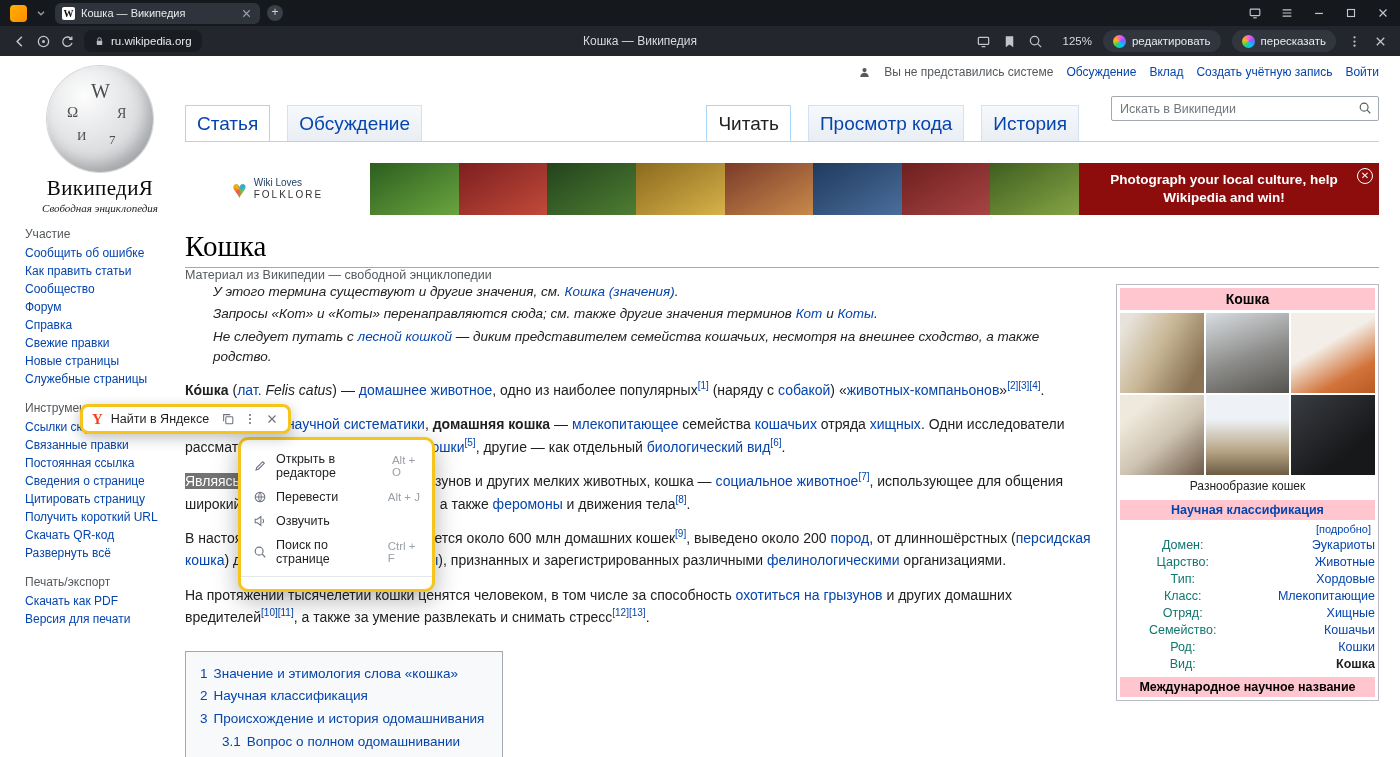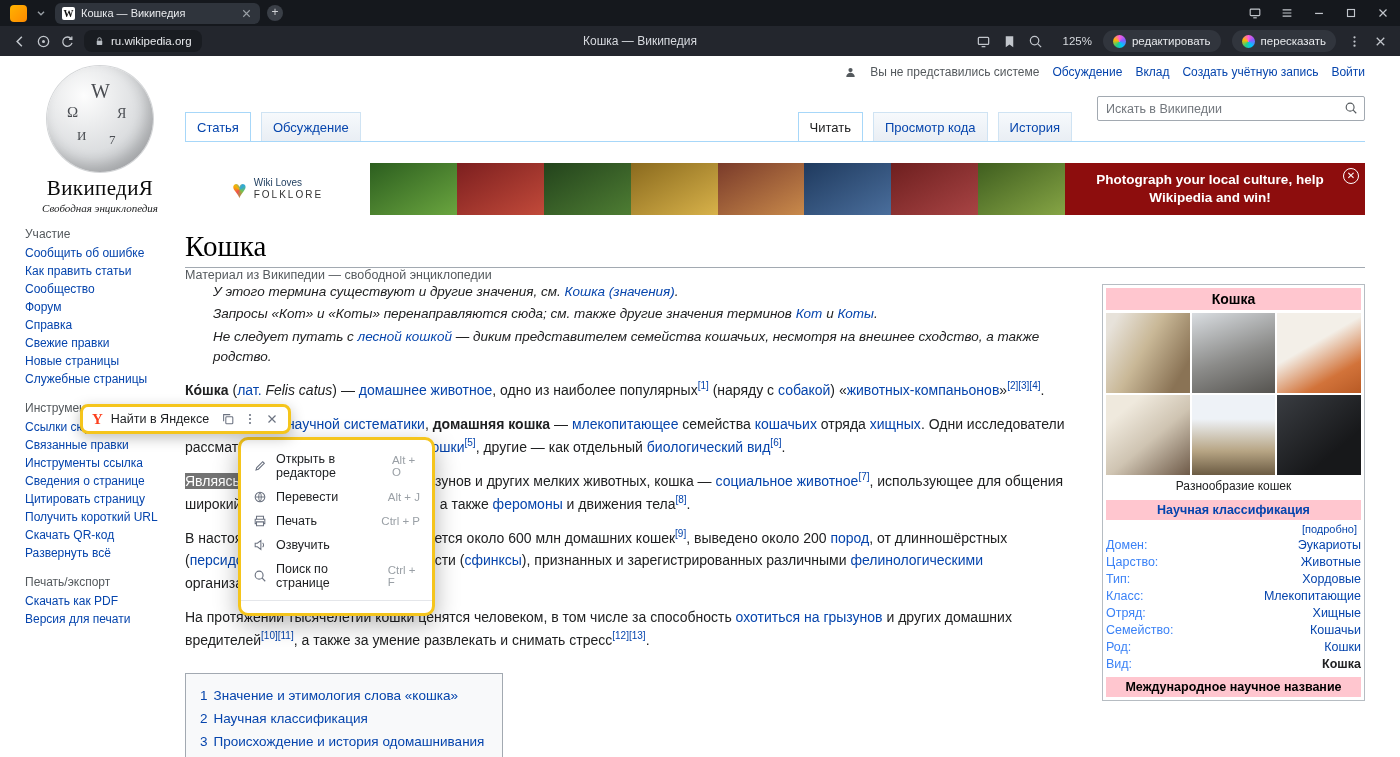--- a/index.html
+++ b/index.html
@@ -28,27 +28,27 @@
 .gradIcon{width:13px;height:13px;border-radius:50%;background:conic-gradient(#ff5bd8,#8a5bff,#00c3ff,#27d17f,#ffb800,#ff5bd8)}
 
 .wiki{display:flex;height:701px;background:#fff;overflow:hidden}
 .rail{width:175px;flex-shrink:0;padding:8px 0 0 25px}
 .globe{width:106px;height:106px;border-radius:50%;margin:2px auto 4px;position:relative;background:radial-gradient(circle at 35% 28%,#fdfdfd,#dcdee0 55%,#b5b8bc);box-shadow:inset -6px -8px 14px rgba(0,0,0,.18),0 0 0 1px #d4d6d8;font-family:"Liberation Serif",serif;color:#4a4d52}
 .globe i{position:absolute;font-style:normal}
 .wordmark{text-align:center;font-family:"Liberation Serif",serif;font-size:21px;color:#0a0a0a;letter-spacing:.4px}
 .tagline{text-align:center;font-family:"Liberation Serif",serif;font-style:italic;font-size:11px;color:#202122;margin:1px 0 10px}
 .rail-h{color:#54595d;font-size:12px;margin:13px 0 3px}
 .rail-g a{display:block;color:#0645ad;font-size:12px;line-height:1.5;cursor:pointer;text-decoration:none}
-.content{flex:1;padding:0 35px 0 10px;position:relative}
+.content{flex:1;padding:0 21px 0 10px;position:relative}
 .userbar{display:flex;justify-content:flex-end;align-items:center;gap:13px;padding-top:9px;font-size:12px}
 .ub-icon{width:13px;height:13px;color:#54595d}
 .ub-status{color:#54595d}
 .ub-link{color:#0645ad;cursor:pointer}
 .tabsrow{display:flex;align-items:flex-end;margin-top:17px;border-bottom:1px solid #a7d7f9}
-.ptab{padding:7px 11px 6px;font-size:13px;color:#0645ad;background:linear-gradient(#f6f9fc,#e9eef4);border:1px solid #cfe3f3;border-bottom:none;margin-right:10px;cursor:pointer;white-space:nowrap}
+.ptab{padding:7px 11px 6px;font-size:19px;color:#0645ad;background:linear-gradient(#f6f9fc,#e9eef4);border:1px solid #cfe3f3;border-bottom:none;margin-right:17px;cursor:pointer;white-space:nowrap}
 .ptab.active{background:#fff;border-color:#a7d7f9}
 .ptab.black{color:#202122}
 .tabs-left,.tabs-right{display:flex}
 .tabs-right{margin-left:auto}
 .searchwrap{position:relative;margin:0 0 20px 15px}
 .searchwrap input{width:268px;height:25px;border:1px solid #a2a9b1;border-radius:2px;padding:0 28px 0 8px;font-size:12.5px;font-family:"Liberation Sans",sans-serif;color:#202122}
 .searchwrap input::placeholder{color:#72777d}
 .mag{position:absolute;right:7px;top:5px;width:14px;height:14px;color:#54595d;cursor:pointer}
 
 .banner{margin-top:21px;height:52px;display:flex;background:#8d0d0d;position:relative;overflow:hidden;cursor:pointer}
@@ -93,21 +93,21 @@
 .ph1{background:linear-gradient(160deg,#d9dde1,#8b8b89 55%,#55534f)}
 .ph2{background:linear-gradient(150deg,#f3efe8 40%,#d2733a 75%,#b85a25)}
 .ph3{background:linear-gradient(140deg,#efe9dd 20%,#cfc4b2 55%,#6e5a48)}
 .ph4{background:linear-gradient(180deg,#eef2f7 30%,#b7a584 70%,#6b5b43)}
 .ph5{background:linear-gradient(140deg,#3a3d42,#17181a 70%)}
 .ib-caption{font-size:12px;padding:4px 0 5px;color:#202122}
 .ib-header{background:#ffc6cf;padding:3px 0;margin-top:2px}
 .ib-header .hl{color:#0645ad;font-weight:bold;cursor:pointer}
 .ib-detail{text-align:right;font-size:11px;color:#0645ad;padding:3px 4px 2px;cursor:pointer}
 .ib-row{display:flex;line-height:1.36}
-.ib-k{flex:1;text-align:left;padding-right:4px;color:#3b82f6}
+.ib-k{flex:1;text-align:center;padding-right:4px;color:#0f766e}
 .ib-v{flex:1;text-align:right;color:#0645ad;cursor:pointer}
 .ib-v.bold{color:#202122;font-weight:bold;cursor:default}
 .ib-header2{background:#ffc6cf;padding:3px 0;margin-top:4px;font-weight:bold;color:#000}
 
 .findbar{position:absolute;left:80px;top:404px;width:211px;height:30px;background:#fff;border:3px solid #f5c51c;border-radius:8px;display:flex;align-items:center;gap:8px;padding:0 9px;box-shadow:0 4px 14px rgba(0,0,0,.25);z-index:60;font-size:12.5px;color:#1c1e21}
 .ylogo{color:#fc3f1d;font-weight:bold;font-family:"Liberation Serif",serif;font-size:15px;line-height:1}
 .fb-label{flex:1;white-space:nowrap}
 .fb-ic{width:14px;height:14px;color:#6b7280;cursor:pointer;flex-shrink:0}
 .menu{position:absolute;left:238px;top:437px;width:197px;background:#fff;border:3px solid #f5c51c;border-radius:10px;box-shadow:0 8px 24px rgba(0,0,0,.3);z-index:59;padding:7px 0}
 .menu-row{display:flex;align-items:center;gap:9px;padding:5px 12px;font-size:12.5px;color:#1c1e21;cursor:pointer}
@@ -257,21 +257,21 @@
           <a class="rail-link">Форум</a>
           <a class="rail-link">Справка</a>
           <a class="rail-link">Свежие правки</a>
           <a class="rail-link">Новые страницы</a>
           <a class="rail-link">Служебные страницы</a>
         </div>
         <div class="rail-h">Инструменты</div>
         <div class="rail-g">
           <a class="rail-link">Ссылки сюда</a>
           <a class="rail-link">Связанные правки</a>
-          <a class="rail-link">Инструменты ссылка</a>
+          <a class="rail-link">Постоянная ссылка</a>
           <a class="rail-link">Сведения о странице</a>
           <a class="rail-link">Цитировать страницу</a>
           <a class="rail-link">Получить короткий URL</a>
           <a class="rail-link">Скачать QR-код</a>
           <a class="rail-link">Развернуть всё</a>
         </div>
         <div class="rail-h">Печать/экспорт</div>
         <div class="rail-g">
           <a class="rail-link">Скачать как PDF</a>
           <a class="rail-link">Версия для печати</a>
@@ -446,39 +446,30 @@
             <circle cx="8" cy="8" r="5.5" fill="none" stroke="currentColor" stroke-width="1.2"></circle>
             <path d="M2.5 8h11M8 2.5c2 1.8 2 9.2 0 11-2-1.8-2-9.2 0-11z" fill="none" stroke="currentColor" stroke-width="1.1"></path>
           </svg>
         </span>
         <span class="ml">Перевести</span>
         <span class="sc">Alt + J</span>
       </div>
       <div class="menu-row">
         <span class="mi">
           <svg viewBox="0 0 16 16">
-            <path d="M4 6V2.5h8V6M4 11H2.5V6h11v5H12M4 9h8v4.5H4z" fill="none" stroke="currentColor" stroke-width="1.2"></path>
-          </svg>
-        </span>
-        <span class="ml">Печать</span>
-        <span class="sc">Ctrl + P</span>
+            <path d="M2.5 6v4h2.5L9 13V3L5 6H2.5z" fill="none" stroke="currentColor" stroke-width="1.2"></path>
+            <path d="M11 5.5a3.5 3.5 0 0 1 0 5" fill="none" stroke="currentColor" stroke-width="1.2"></path>
+          </svg>
+        </span>
+        <span class="ml">Озвучить</span>
+        <span class="sc"></span>
       </div>
       <div class="menu-row">
         <span class="mi">
           <svg viewBox="0 0 16 16">
-            <path d="M2.5 6v4h2.5L9 13V3L5 6H2.5z" fill="none" stroke="currentColor" stroke-width="1.2"></path>
-            <path d="M11 5.5a3.5 3.5 0 0 1 0 5" fill="none" stroke="currentColor" stroke-width="1.2"></path>
-          </svg>
-        </span>
-        <span class="ml">Озвучить</span>
-        <span class="sc"></span>
-      </div>
-      <div class="menu-row">
-        <span class="mi">
-          <svg viewBox="0 0 16 16">
             <circle cx="7" cy="7" r="4.5" fill="none" stroke="currentColor" stroke-width="1.3"></circle>
             <path d="M10.5 10.5L14 14" stroke="currentColor" stroke-width="1.3"></path>
           </svg>
         </span>
         <span class="ml">Поиск по странице</span>
         <span class="sc">Ctrl + F</span>
       </div>
       <div class="menu-sep"></div>
     </div>
 </div>

